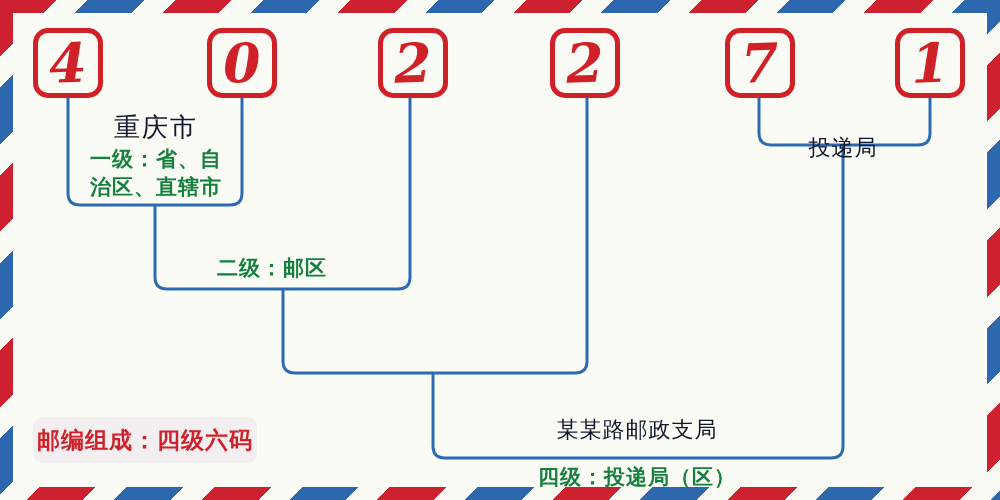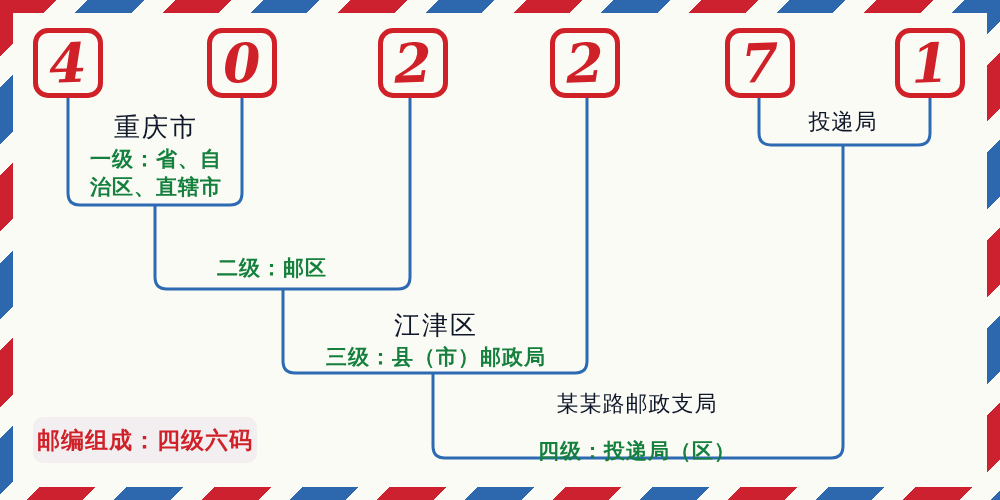--- a/index.html
+++ b/index.html
@@ -30,21 +30,21 @@
   .digit{
     font-family:"DejaVu Serif","Liberation Serif",serif;
     font-style:italic;font-weight:700;font-size:54px;line-height:1;
     color:#d02028;transform:rotate(-2deg);
   }
   .anno{position:absolute;transform:translateX(-50%);text-align:center;white-space:nowrap;}
   .lv-title{
     font-family:"Liberation Serif","DejaVu Serif",serif;
     font-weight:400;color:#0f172a;font-size:26px;letter-spacing:2px;text-align:center;
   }
-  .lv-title.small{font-size:22px;letter-spacing:1px;}
+  .lv-title.small{font-size:22px;letter-spacing:1px;margin-top:26px;}
   .lv-label{
     font-weight:700;color:#15803d;font-size:21px;letter-spacing:1px;line-height:1.32;
   }
   .badge{
     position:absolute;left:33px;top:417px;width:224px;height:46px;
     background:#f3eef0;border-radius:10px;
     display:flex;align-items:center;justify-content:center;
   }
   .badge-text{
     font-family:Liberation Sans, sans-serif;
@@ -89,24 +89,20 @@
   <div class="anno" style="left:156px;top:110px">
     <div class="lv-title">重庆市</div>
     <div class="lv-label">一级：省、自</div>
     <div class="lv-label">治区、直辖市</div>
   </div>
 
   <div class="anno" style="left:272px;top:254px">
     <div class="lv-label">二级：邮区</div>
   </div>
 
-  <div class="anno" style="left:436px;top:308px">
-    <div class="lv-title">江津区</div>
-    <div class="lv-label">三级：县（市）邮政局</div>
-  </div>
 
   <div class="anno" style="left:843px;top:107px">
     <div class="lv-title small">投递局</div>
   </div>
 
   <div class="anno" style="left:637px;top:389px">
     <div class="lv-title small">某某路邮政支局</div>
     <div class="lv-label" style="margin-top:18px">四级：投递局（区）</div>
   </div>
 

